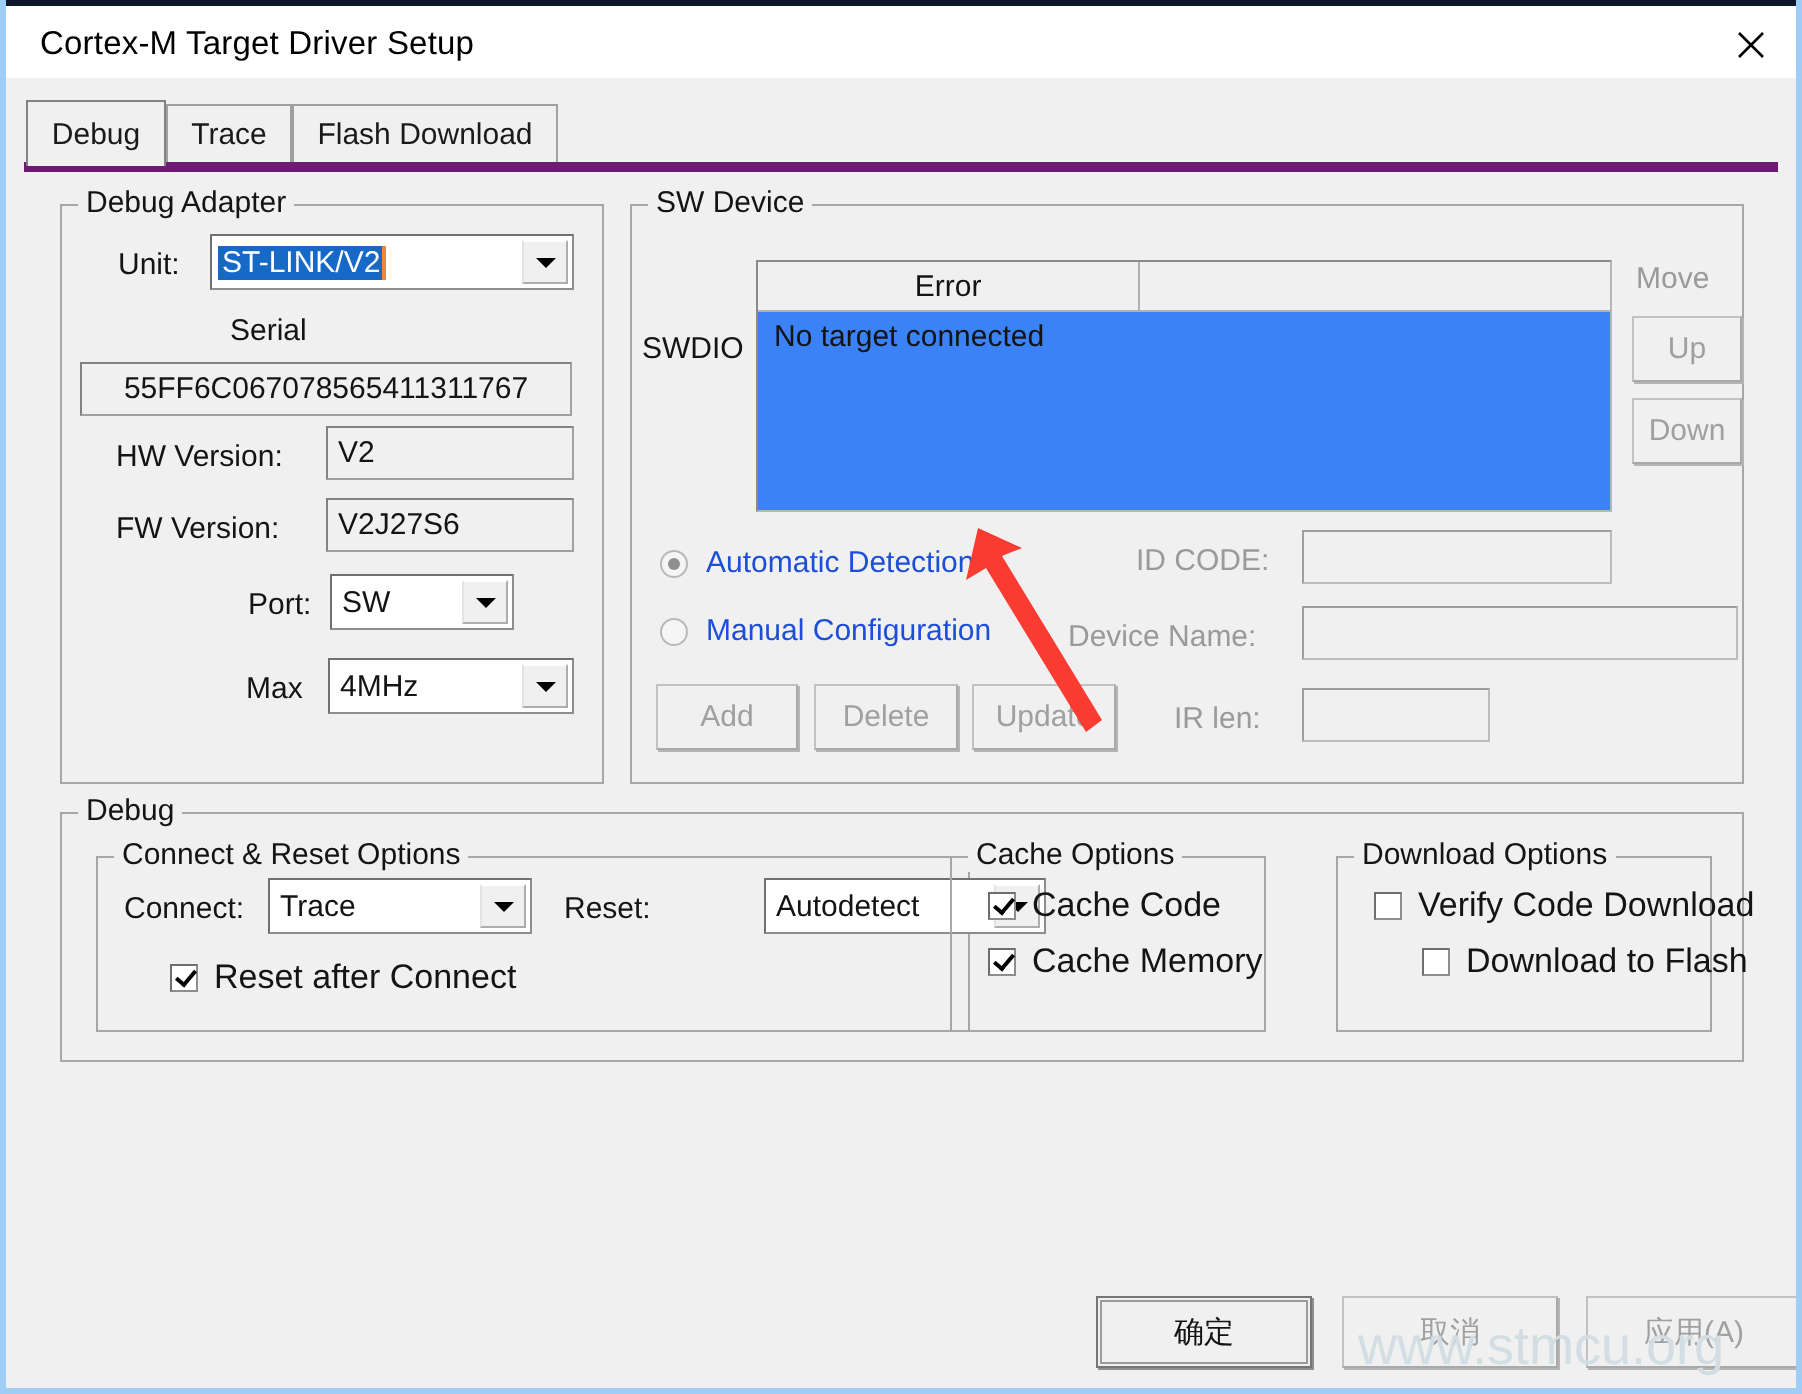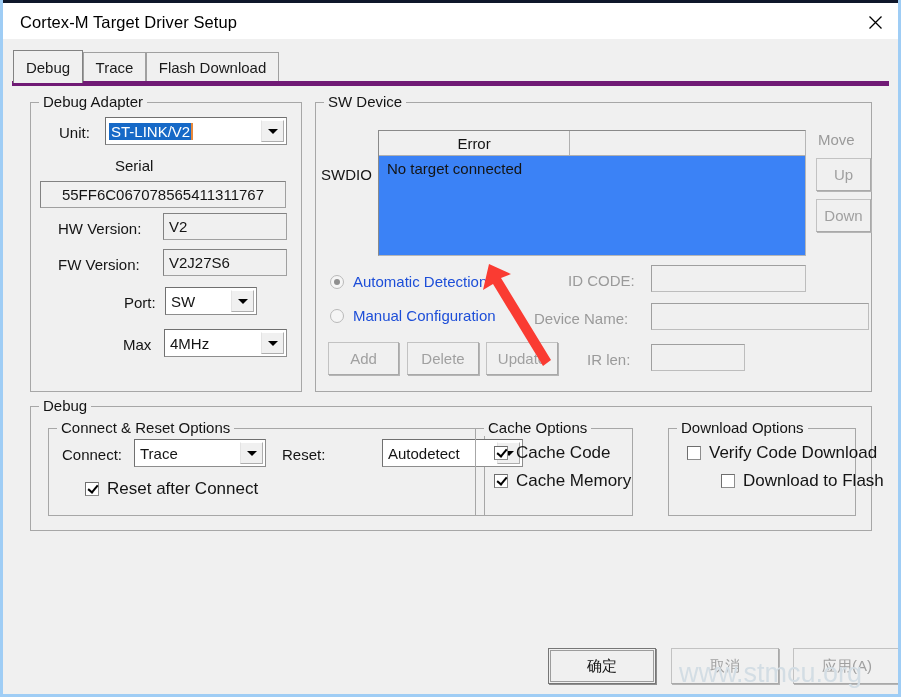--- a/index.html
+++ b/index.html
@@ -491,21 +491,21 @@
           <span class="t">Cache Memory</span>
         </div>
       </div>
 
       <div class="group" style="left:637px; top:21px; width:188px; height:88px;">
         <div class="legend">Download Options</div>
         <div class="chkrow" style="left:18px; top:14px;">
           <span class="chkbox"></span>
           <span class="t">Verify Code Download</span>
         </div>
-        <div class="chkrow" style="left:18px; top:42px;padding-left:34px;">
+        <div class="chkrow" style="left:8px; top:42px;padding-left:34px;">
           <span class="chkbox"></span>
           <span class="t">Download to Flash</span>
         </div>
       </div>
     </div>
 
     <svg class="annot-arrow" viewBox="0 0 95 115">
       <path d="M22 8 L16 34 L26 28 L76 110 L84 104 L34 22 L44 18 Z" fill="#fa3b32"></path>
     </svg>
   </div>

